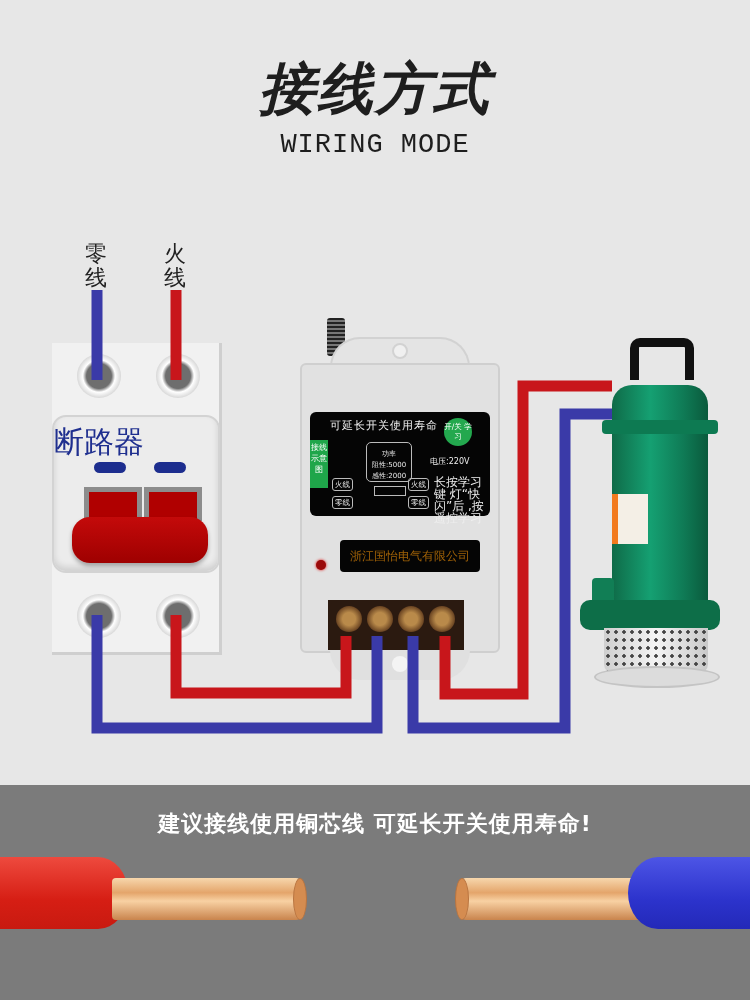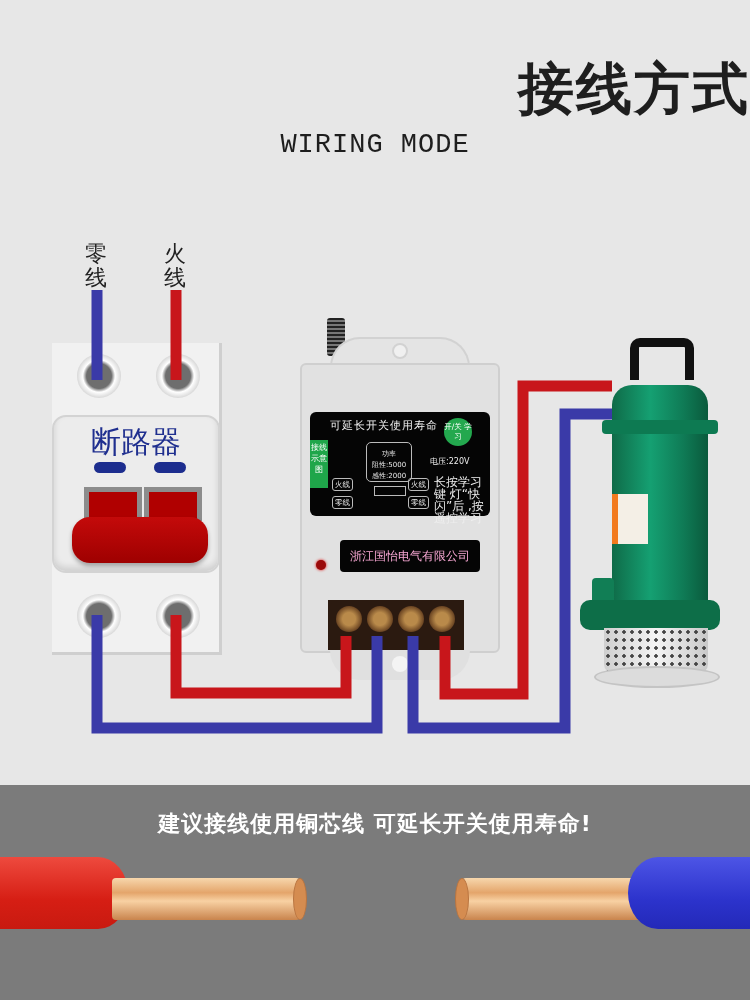--- a/index.html
+++ b/index.html
@@ -1,46 +1,46 @@
 <!DOCTYPE html>
 <html><head>
 <meta charset="utf-8">
 <style>
   * { box-sizing: border-box; margin: 0; padding: 0; }
   body { width: 750px; height: 1000px; background: #e6e6e6; font-family: "DejaVu Sans", sans-serif; position: relative; overflow: hidden; }
   .top { position: absolute; left: 0; top: 0; width: 750px; height: 780px; background: #e7e7e7; }
-  .title { position: absolute; left: 0; width: 750px; top: 52px; text-align: right; font-size: 56px; font-weight: bold; color: #1e1e1e; letter-spacing: 2px; }
+  .title { position: absolute; left: 0; width: 750px; top: 52px; text-align: center; font-size: 56px; font-weight: bold; color: #1e1e1e; letter-spacing: 2px; font-style: italic; }
   .subtitle { position: absolute; left: 0; width: 750px; top: 130px; text-align: center; font-family: Liberation Mono, monospace; font-size: 27px; color: #1e1e1e; letter-spacing: 1px; }
 
   .wire-label { position: absolute; font-size: 22px; color: #222; line-height: 24px; width: 24px; text-align: center; }
 
   
   .breaker { position: absolute; left: 52px; top: 343px; width: 170px; height: 312px; background: #f1f1f1; border-right: 3px solid #cfcfcf; border-bottom: 3px solid #cfcfcf; }
   .terminal { position: absolute; width: 44px; height: 44px; border-radius: 50%; background: radial-gradient(circle, #6e6e6e 0 40%, #ffffff 52%, #cfcfcf 75%, #f5f5f5 100%); }
   .breaker-panel { position: absolute; left: 52px; top: 415px; width: 168px; height: 158px; background: #ececec; border: 2px solid #d3d3d3; border-radius: 14px; box-shadow: inset 0 -4px 6px rgba(0,0,0,0.12); }
-  .breaker-name { position: absolute; left: 0; top: 5px; width: 100%; text-align: center; font-size: 30px; color: #1f2f8f; }
+  .breaker-name { position: absolute; left: 0; top: 5px; width: 100%; text-align: left; font-size: 30px; color: #1f2f8f; }
   .blue-pill { position: absolute; top: 45px; width: 32px; height: 11px; border-radius: 6px; background: #1c2d8e; }
   .switch-block { position: absolute; width: 58px; height: 34px; background: #b00000; border: 5px solid #8c8c8c; border-bottom: none; }
   .switch-bar { position: absolute; left: 18px; top: 100px; width: 136px; height: 46px; border-radius: 18px; background: linear-gradient(#c40a0a, #9e0000); box-shadow: 0 3px 4px rgba(0,0,0,0.3); }
 
   
   .device { position: absolute; left: 300px; top: 363px; width: 200px; height: 290px; background: #e1e1e1; border: 2px solid #cfcfcf; border-radius: 6px; }
   .device-top { position: absolute; left: 330px; top: 337px; width: 140px; height: 30px; background: #e4e4e4; border-radius: 60px 60px 0 0; border: 2px solid #d2d2d2; border-bottom: none; }
   .device-hole { position: absolute; left: 392px; top: 343px; width: 16px; height: 16px; border-radius: 50%; background: #f0f0f0; border: 2px solid #d2d2d2; }
   .antenna { position: absolute; left: 327px; top: 318px; width: 18px; height: 38px; background: repeating-linear-gradient(#222 0 2px, #777 2px 4px); border-radius: 3px; }
   .label-panel { position: absolute; left: 310px; top: 412px; width: 180px; height: 104px; background: #050505; border-radius: 6px; }
   .panel-title { position: absolute; left: 20px; top: 6px; font-size: 11px; color: #f2f2f2; letter-spacing: 1px; }
   .green-tab { position: absolute; left: 0; top: 28px; width: 18px; height: 48px; background: #1fa64a; color: #fff; font-size: 8px; line-height: 11px; text-align: center; padding-top: 2px; }
   .green-circle { position: absolute; left: 134px; top: 6px; width: 28px; height: 28px; border-radius: 50%; background: #23a84e; color: #fff; font-size: 7.5px; line-height: 10px; text-align: center; padding-top: 4px; }
   .power-box { position: absolute; left: 56px; top: 30px; width: 46px; height: 40px; border: 1px solid #bbb; border-radius: 5px; color: #e8e8e8; font-size: 7px; line-height: 11px; text-align: center; padding-top: 6px; }
   .inner-rect { position: absolute; left: 64px; top: 74px; width: 32px; height: 10px; border: 1px solid #bbb; }
   .mini-label { position: absolute; font-size: 7.5px; color: #eee; border: 1px solid #bbb; border-radius: 3px; padding: 0 2px; line-height: 11px; }
   .voltage { position: absolute; left: 120px; top: 44px; font-size: 8px; color: #eee; }
   .hint { position: absolute; left: 124px; top: 64px; width: 56px; font-size: 12px; line-height: 12px; color: #eee; }
-  .company { position: absolute; left: 340px; top: 540px; width: 140px; height: 32px; background: #050505; border-radius: 4px; color: #f9a8d4; font-size: 12px; text-align: center; line-height: 32px; }
+  .company { position: absolute; left: 340px; top: 540px; width: 140px; height: 32px; background: #050505; border-radius: 4px; color: #a16207; font-size: 12px; text-align: center; line-height: 32px; }
   .led { position: absolute; left: 316px; top: 560px; width: 10px; height: 10px; border-radius: 50%; background: #9a0a0a; box-shadow: 0 0 3px #d00; }
   .terminal-block { position: absolute; left: 328px; top: 600px; width: 136px; height: 50px; background: #2b1a10; }
   .screw { position: absolute; top: 6px; width: 26px; height: 26px; border-radius: 50%; background: radial-gradient(circle, #b98a4a 0 35%, #6a4422 70%); }
   .device-foot { position: absolute; left: 330px; top: 650px; width: 140px; height: 30px; background: #e0e0e0; border-radius: 0 0 50px 50px; }
   .foot-hole { position: absolute; left: 392px; top: 656px; width: 16px; height: 16px; border-radius: 50%; background: #f4f4f4; }
 
   
   .wires { position: absolute; left: 0; top: 0; width: 750px; height: 780px; }
 
   

